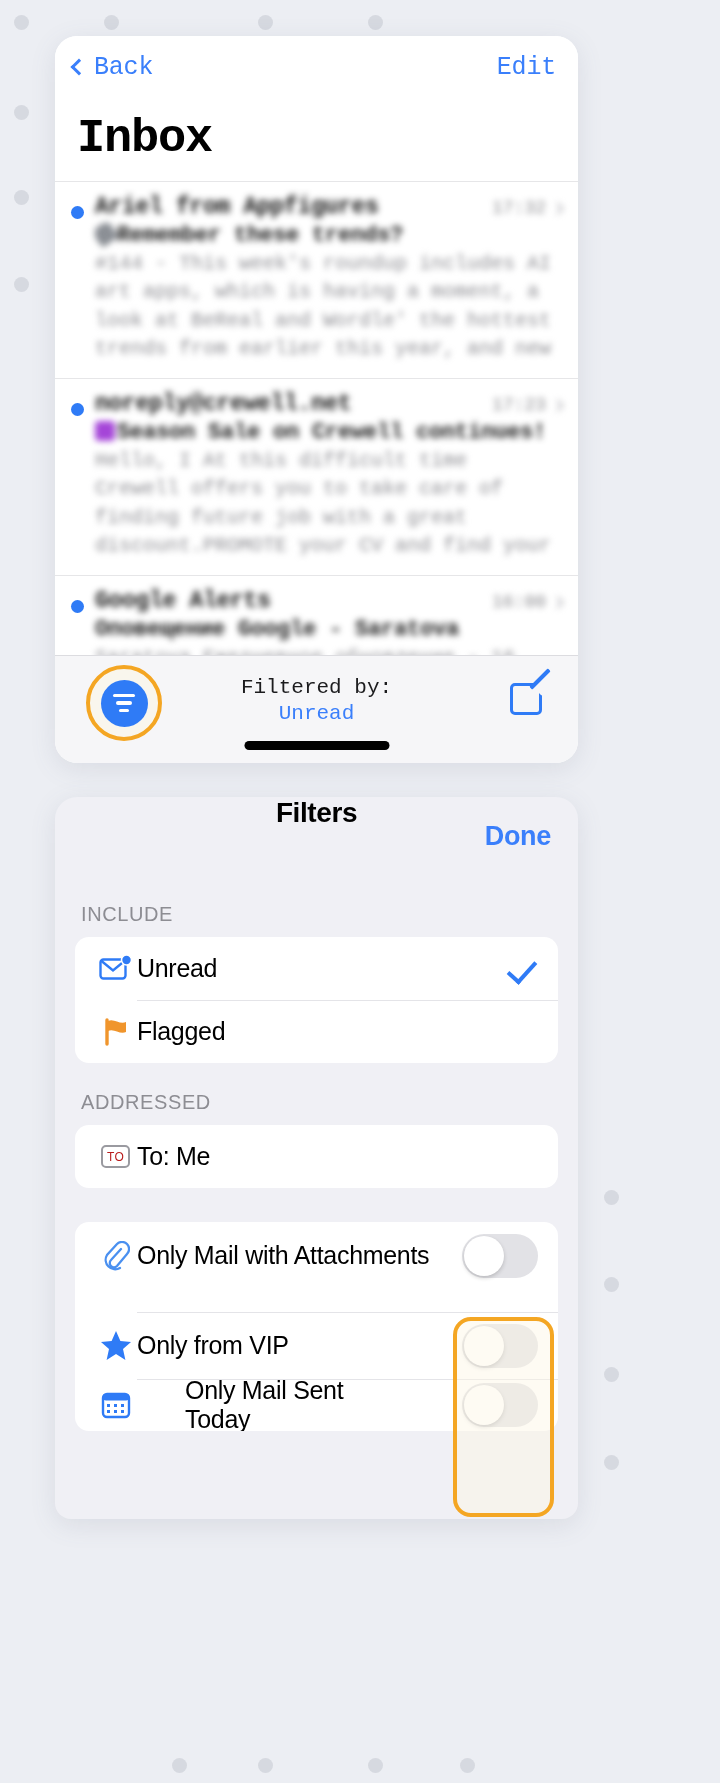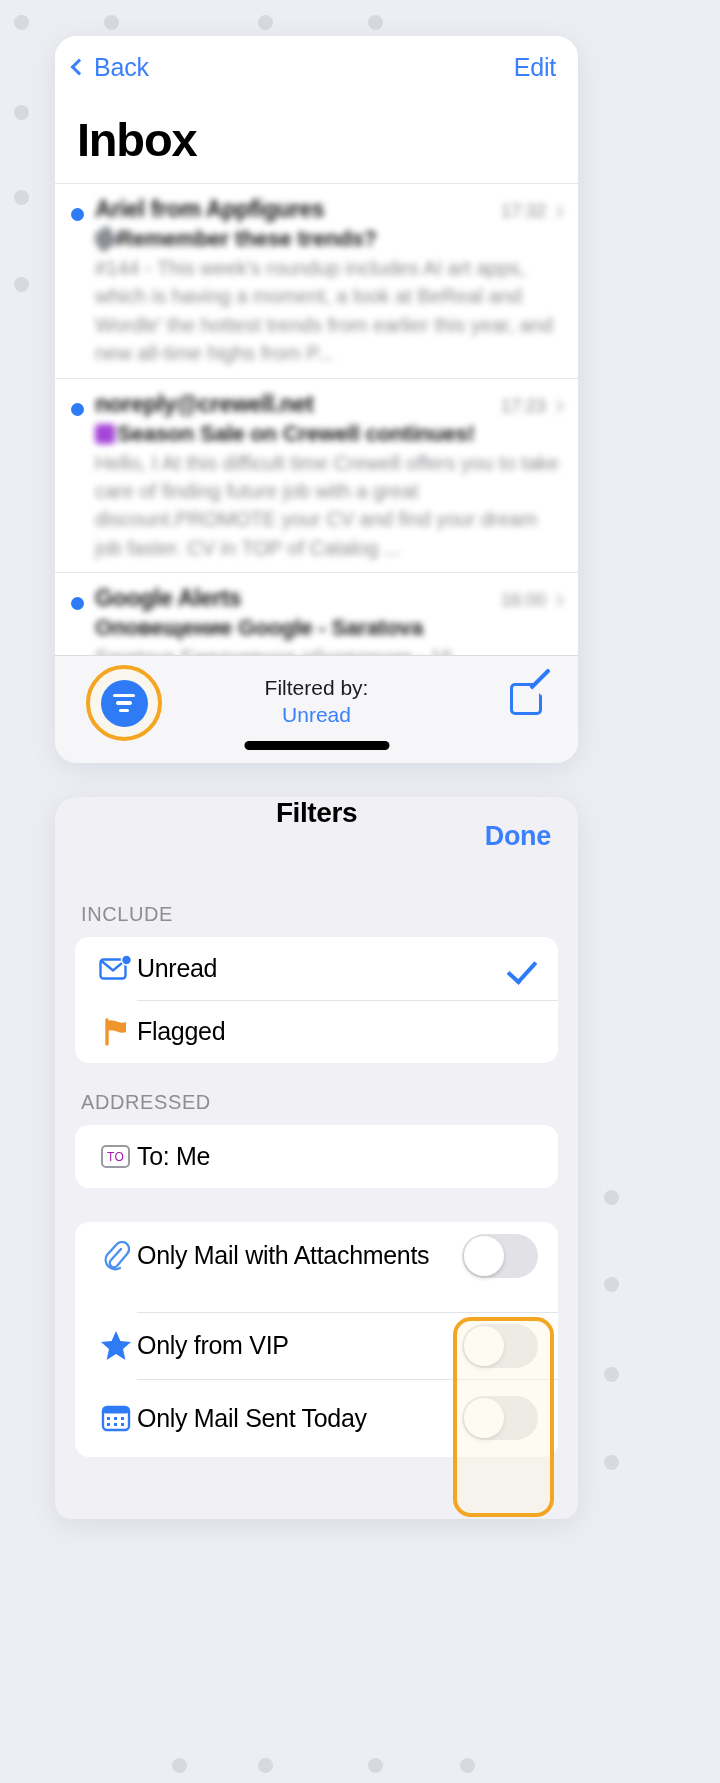--- a/index.html
+++ b/index.html
@@ -21,21 +21,21 @@
   
   .card {
     position: absolute;
     background: #ffffff;
     border-radius: 22px;
     box-shadow: 0 6px 26px rgba(90,100,120,0.13);
     overflow: hidden;
   }
 
   
-  #mail-card { left: 55px; top: 36px; width: 523px; height: 727px; }
+  #mail-card { left: 55px; top: 36px; width: 523px; height: 727px; font-family: Liberation Mono, monospace; }
 
   .nav-bar {
     height: 62px; display: flex; align-items: center;
     justify-content: space-between; padding: 0 22px 0 18px;
     background: #ffffff;
   }
   .nav-back { display: flex; align-items: center; gap: 6px; cursor: pointer; }
   .chev {
     width: 12px; height: 12px; border-left: 3.2px solid #3a7ffb;
     border-bottom: 3.2px solid #3a7ffb; transform: rotate(45deg);
@@ -165,21 +165,21 @@
   .opt-icon {
     width: 43px; flex: 0 0 43px; display: flex; align-items: center; justify-content: center;
   }
   .opt-label { font-size: 25px; color: #000; flex: 1; letter-spacing: -0.3px; }
   .check {
     width: 16px; height: 28px; border-right: 4px solid #2f7bf6;
     border-bottom: 4px solid #2f7bf6; transform: rotate(42deg); margin-right: 8px;
   }
   
   .tag-box {
-    border: 2px solid #9a9aa0; border-radius: 5px; color: #a21caf;
+    border: 2px solid #9a9aa0; border-radius: 5px; color: #b91c1c;
     font-size: 12px; padding: 3px 4px 2px 4px; letter-spacing: 0.4px;
     font-family: "Liberation Sans", sans-serif;
   }
   
   .switch {
     width: 76px; height: 44px; border-radius: 22px; background: #e2e2e6;
     position: relative; flex: 0 0 76px; cursor: pointer;
   }
   .switch .knob {
     position: absolute; left: 2px; top: 2px; width: 40px; height: 40px;
@@ -352,21 +352,21 @@
         <span class="opt-icon">
           <svg width="32" height="31" viewBox="0 0 32 31">
             <path d="M16 1 L20.4 11 L31 12 L23 19 L25.4 30 L16 24 L6.6 30 L9 19 L1 12 L11.6 11 Z" fill="#2f7bf6"></path>
           </svg>
         </span>
         <span class="opt-label">Only from VIP</span>
         <span class="switch">
             <span class="knob"></span>
           </span>
       </div>
-      <div class="opt-row" style="height:78px;">
+      <div class="opt-row" style="height:52px;gap:48px;">
         <span class="opt-icon">
           <svg width="30" height="28" viewBox="0 0 30 28">
             <rect x="2" y="3" width="26" height="23" rx="4" fill="none" stroke="#2f7bf6" stroke-width="2.4"></rect>
             <rect x="2" y="3" width="26" height="6.5" rx="3" fill="#2f7bf6"></rect>
             <g fill="#2f7bf6">
               <rect x="6" y="13" width="3" height="3"></rect>
                 <rect x="13" y="13" width="3" height="3"></rect>
                 <rect x="20" y="13" width="3" height="3"></rect>
               <rect x="6" y="19" width="3" height="3"></rect>
                 <rect x="13" y="19" width="3" height="3"></rect>

